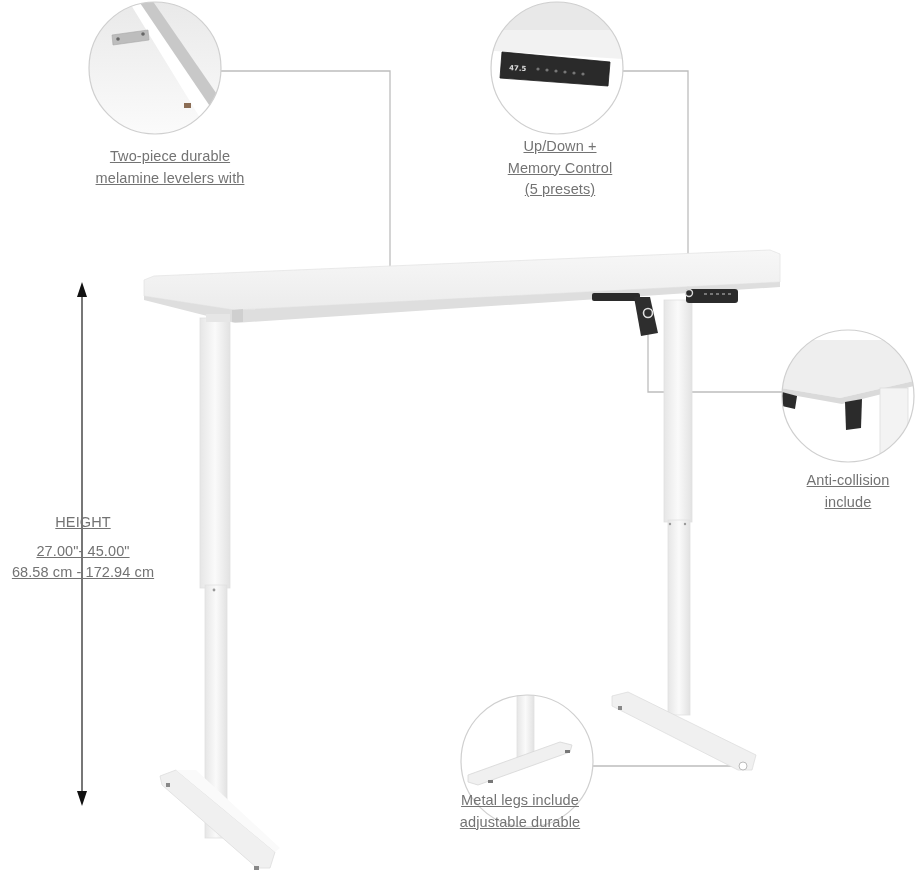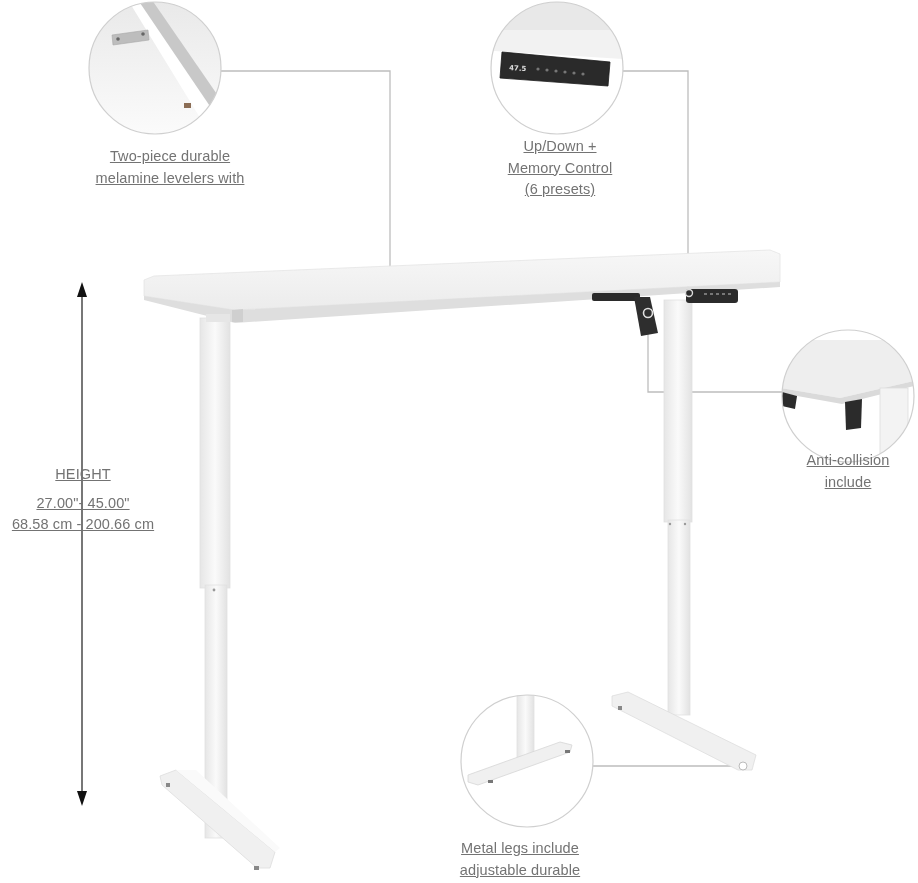--- a/index.html
+++ b/index.html
@@ -4,23 +4,23 @@
   <style>
     html, body { margin: 0; padding: 0; background: #ffffff; }
     body { width: 918px; height: 883px; position: relative; overflow: hidden;
            font-family: "Liberation Sans", "DejaVu Sans", sans-serif; color: #333333; }
     .stage { position: absolute; left: 0; top: 0; width: 918px; height: 883px; }
     svg.art { position: absolute; left: 0; top: 0; }
     .label { position: absolute; text-align: center; font-size: 14.5px; line-height: 21.5px; color: #737373; letter-spacing: 0.1px; text-decoration: underline; }
     .label span { display: block; }
     #lbl-surface { left: 60px; top: 146px; width: 220px; }
     #lbl-control { left: 462px; top: 136px; width: 196px; }
-    #lbl-sensor { left: 778px; top: 450px; width: 140px; }
-    #lbl-legs { left: 424px; top: 838px; width: 192px; }
-    #lbl-height { left: 0px; top: 464px; width: 166px; }
+    #lbl-sensor { left: 778px; top: 470px; width: 140px; }
+    #lbl-legs { left: 424px; top: 790px; width: 192px; }
+    #lbl-height { left: 0px; top: 512px; width: 166px; }
     #lbl-height .h-title { font-size: 14.5px; line-height: 21.5px; }
     #lbl-height .h-gap { height: 7px; }
   </style>
 </head>
 <body>
 
 <div class="stage">
 
   <svg class="art" width="918" height="883" viewBox="0 0 918 883">
     <defs>
@@ -164,33 +164,33 @@
   </svg>
 
   <div class="label" id="lbl-surface">
     <span>Two-piece durable</span>
     <span>melamine levelers with</span>
   </div>
 
   <div class="label" id="lbl-control">
     <span>Up/Down +</span>
     <span>Memory Control</span>
-    <span>(6 presets)</span>
+    <span>(5 presets)</span>
   </div>
 
   <div class="label" id="lbl-sensor">
     <span>Anti-collision</span>
     <span>include</span>
   </div>
 
   <div class="label" id="lbl-legs">
     <span>Metal legs include</span>
     <span>adjustable durable</span>
   </div>
 
   <div class="label" id="lbl-height">
     <span class="h-title">HEIGHT</span>
     <span class="h-gap"></span>
     <span>27.00"- 45.00"</span>
-    <span>68.58 cm - 200.66 cm</span>
+    <span>68.58 cm - 172.94 cm</span>
   </div>
 
 </div>
 
 </body></html>

